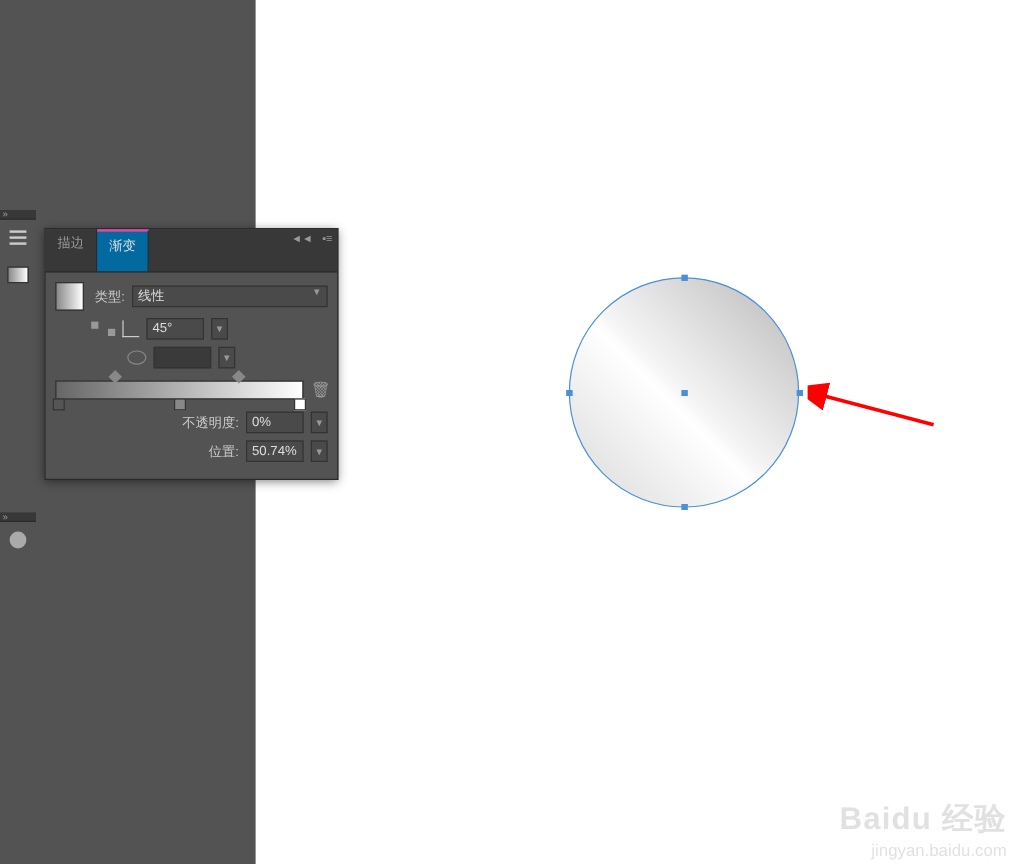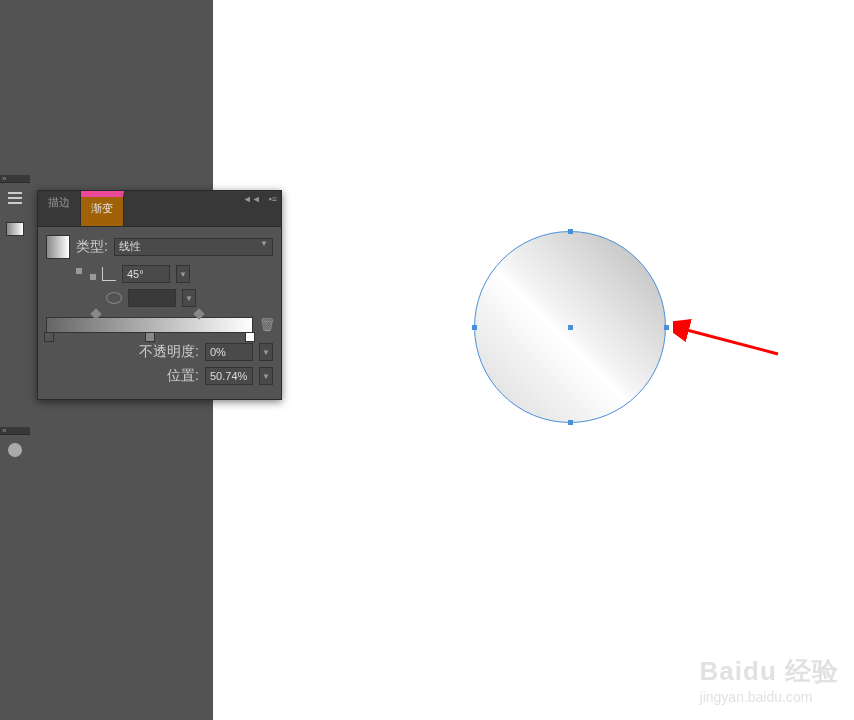--- a/index.html
+++ b/index.html
@@ -129,23 +129,23 @@
     }
     
     .panel-tab {
       padding: 4px 10px;
       font-size: 11px;
       color: #999;
       cursor: pointer;
       border-right: 1px solid #2a2a2a;
     }
     .panel-tab.active {
-      background: #a16207;
+      background: #0369a1;
       color: #e0e0e0;
-      border-top: 6px solid #ec4899;
+      border-top: 2px solid #ec4899;
     }
     
     .panel-controls {
       position: absolute;
       right: 4px;
       top: 3px;
       display: flex;
       gap: 8px;
       font-size: 9px;
       color: #999;
@@ -163,21 +163,21 @@
     }
     
     .gradient-preview {
       width: 24px;
       height: 24px;
       background: linear-gradient(to right, #888, #fff);
       border: 1px solid #333;
     }
     
     .label {
-      font-size: 14px;
+      font-size: 11px;
       color: #ccc;
       min-width: 28px;
       text-align: right;
     }
     
     .dropdown {
       background: #4a4a4a;
       border: 1px solid #333;
       height: 18px;
       display: flex;
@@ -322,23 +322,24 @@
     }
     
     .label-right {
       text-align: right;
       flex: 1;
     }
     
     .watermark {
       position: absolute;
       right: 15px;
-      bottom: 15px;
+      bottom: 4px;
       opacity: 0.35;
       color: #999;
+      text-align: right;
     }
     .watermark-main {
       font-size: 26px;
       font-weight: bold;
       color: #aaa;
       letter-spacing: 1px;
     }
     .watermark-sub {
       font-size: 14px;
       color: #aaa;

